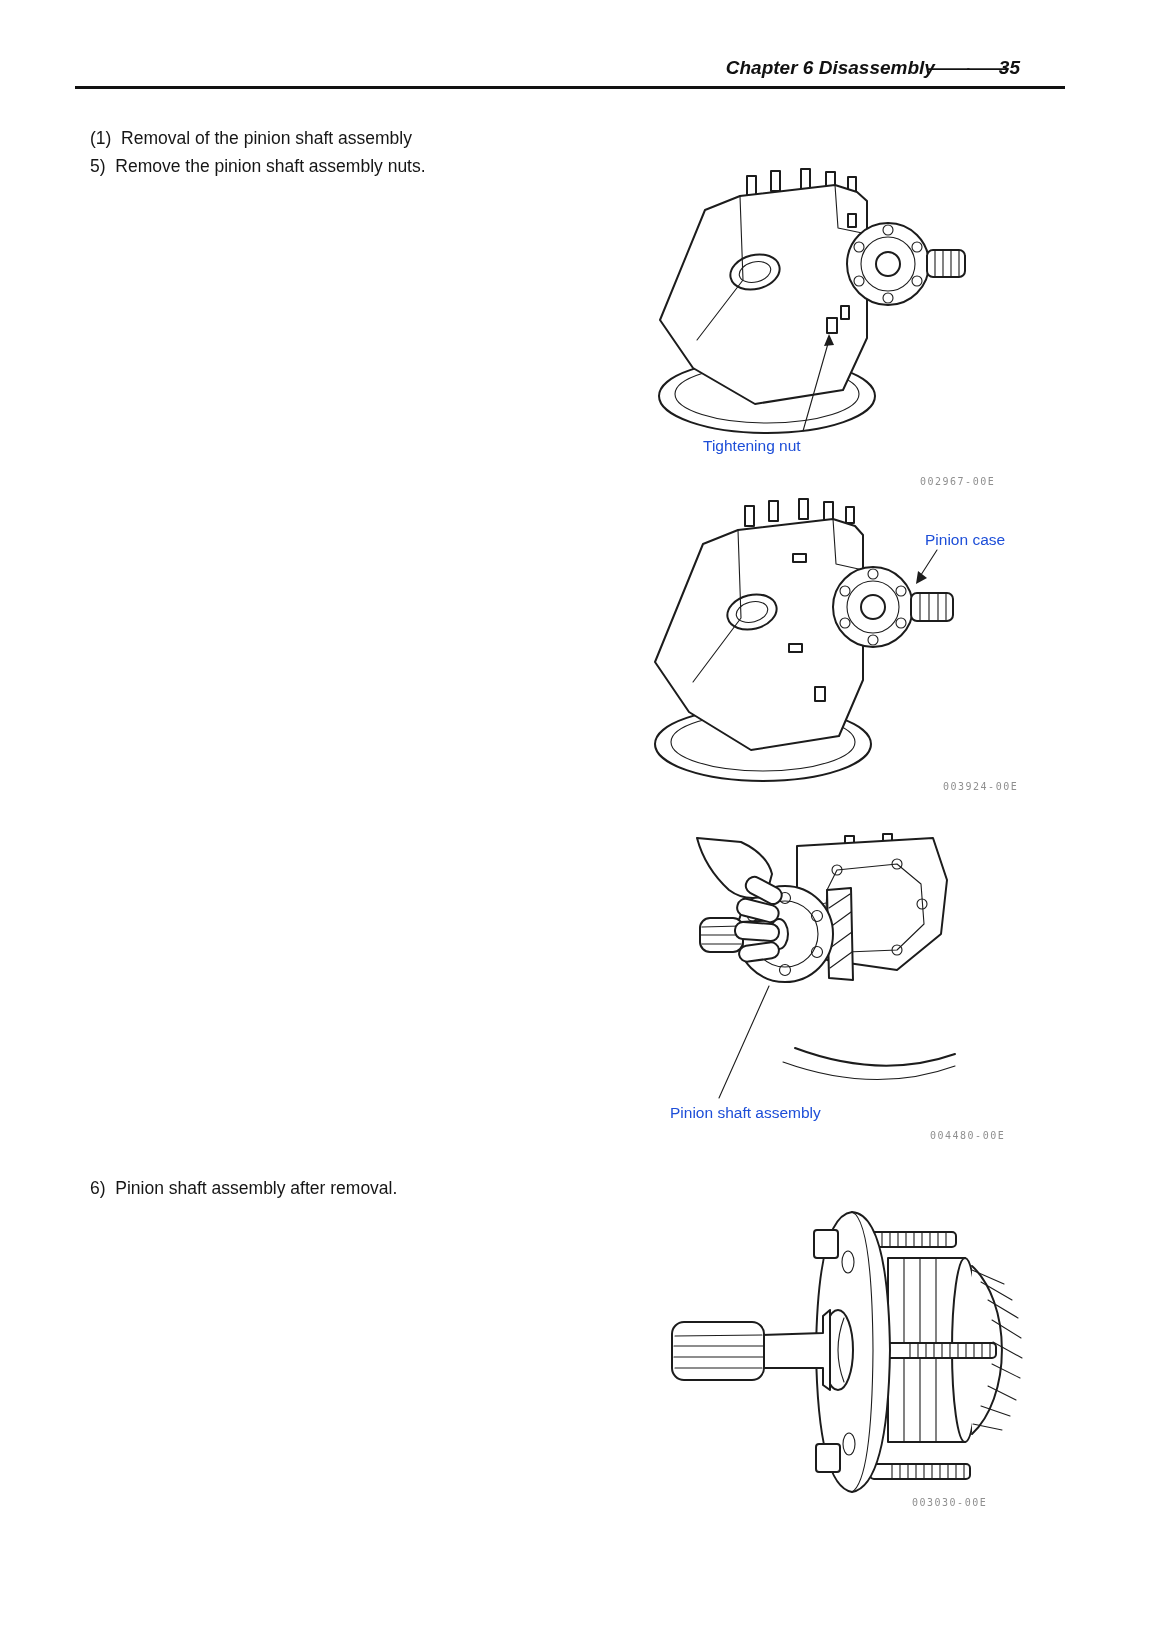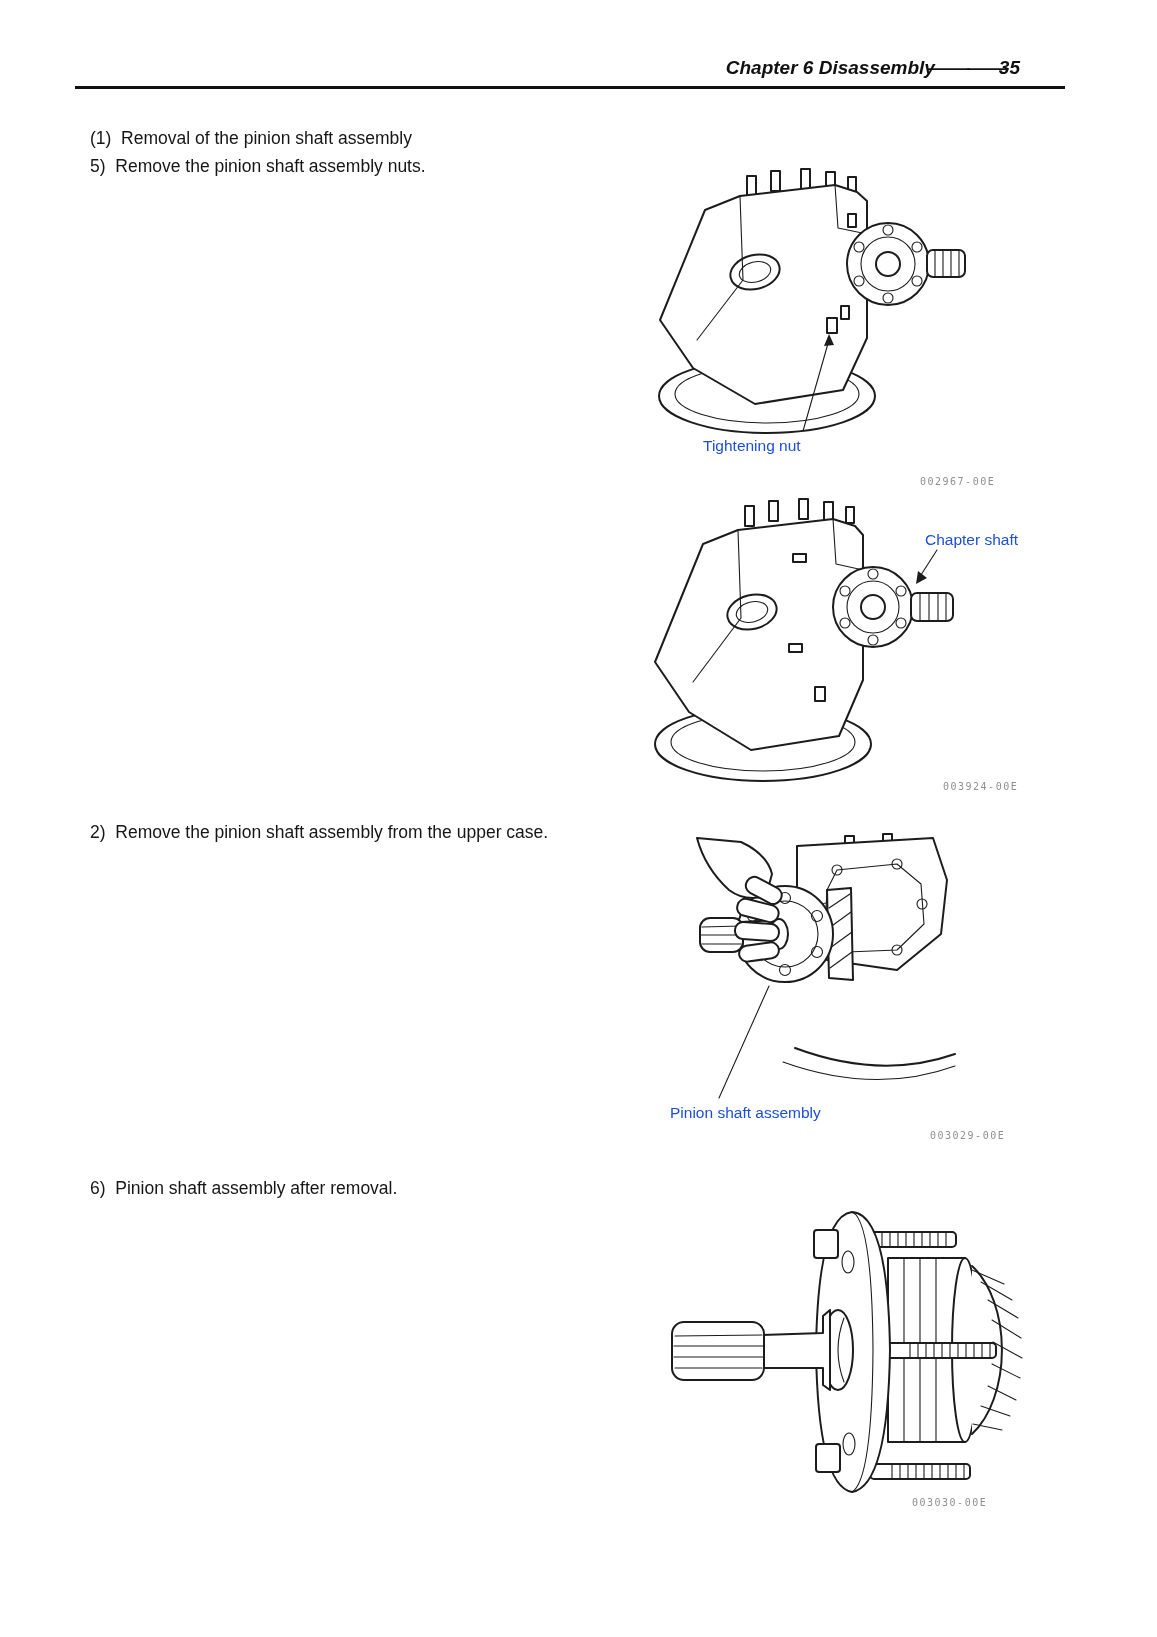--- a/index.html
+++ b/index.html
@@ -37,21 +37,20 @@
 
   <div class="hdr">
     <span>Chapter 6  Disassembly</span>
     <span class="sep">——</span>
     <span>35</span>
   </div>
   <div class="hdr-rule"></div>
 
   <div class="body-text" style="top:128px;">(1)  Removal of the pinion shaft assembly</div>
   <div class="body-text" style="top:156px;">5)  Remove the pinion shaft assembly nuts.</div>
-  <div class="body-text" style="top:822px;">2)  Remove the pinion shaft assembly from the upper case.</div>
   <div class="body-text" style="top:1178px;">6)  Pinion shaft assembly after removal.</div>
 
   <svg style="left:605px;top:168px;" width="370" height="270" viewBox="0 0 370 270">
 
     <ellipse class="lnw" cx="162" cy="228" rx="108" ry="37"></ellipse>
     <ellipse class="thin" cx="162" cy="226" rx="92" ry="29"></ellipse>
 
     <g class="lnw" stroke-width="1.4">
       <rect x="142" y="8" width="9" height="20"></rect>
       <rect x="166" y="3" width="9" height="20"></rect>
@@ -143,21 +142,21 @@
 
     <g class="lnw" stroke-width="1.4">
       <rect x="188" y="62" width="13" height="8"></rect>
       <rect x="184" y="152" width="13" height="8"></rect>
       <rect x="210" y="195" width="10" height="14"></rect>
     </g>
 
     <line class="thin" x1="332" y1="58" x2="314" y2="86" stroke-width="1.6"></line>
     <polygon class="fillb" points="311,92 313,79 322,86"></polygon>
   </svg>
-  <div class="callout" style="left:925px;top:531px;">Chapter shaft</div>
+  <div class="callout" style="left:925px;top:531px;">Pinion case</div>
   <div class="figcode" style="left:943px;top:781px;">003924-00E</div>
 
   <svg style="left:645px;top:838px;" width="310" height="265" viewBox="0 0 310 265">
 
     <g class="lnw" stroke-width="1.4">
       <rect x="200" y="-2" width="9" height="15"></rect>
       <rect x="238" y="-4" width="9" height="15"></rect>
     </g>
     <path class="lnw" d="M152 8 L288 0 L302 42 L296 96 L252 132 L182 122 L152 62 Z"></path>
     <polygon class="thin" points="192,32 252,26 276,46 279,86 252,112 202,114 180,90 182,52"></polygon>
@@ -205,21 +204,21 @@
     <g>
       <rect class="lnw" x="100" y="44" width="38" height="17" rx="8" transform="rotate(28 119 52)"></rect>
       <rect class="lnw" x="92" y="64" width="42" height="17" rx="8" transform="rotate(14 113 72)"></rect>
       <rect class="lnw" x="90" y="85" width="44" height="17" rx="8" transform="rotate(4 112 93)"></rect>
       <rect class="lnw" x="94" y="106" width="40" height="16" rx="8" transform="rotate(-8 114 114)"></rect>
     </g>
 
     <line class="thin" x1="124" y1="148" x2="74" y2="260" stroke-width="1.6"></line>
   </svg>
   <div class="callout" style="left:670px;top:1104px;">Pinion shaft assembly</div>
-  <div class="figcode" style="left:930px;top:1130px;">003029-00E</div>
+  <div class="figcode" style="left:930px;top:1130px;">004480-00E</div>
 
   <svg style="left:620px;top:1150px;" width="420" height="345" viewBox="0 0 420 345">
 
     <path class="lnw" d="M268 108 L345 108 L345 292 L268 292 Z"></path>
     <ellipse class="lnw" cx="345" cy="200" rx="13" ry="92"></ellipse>
     <path class="thin" d="M284 108 L284 292 M300 108 L300 292 M316 109 L316 291"></path>
 
     <path class="lnw" d="M352 116 A58 96 0 0 1 352 284"></path>
     <g class="thin">
       <line x1="352" y1="120" x2="384" y2="134"></line>

